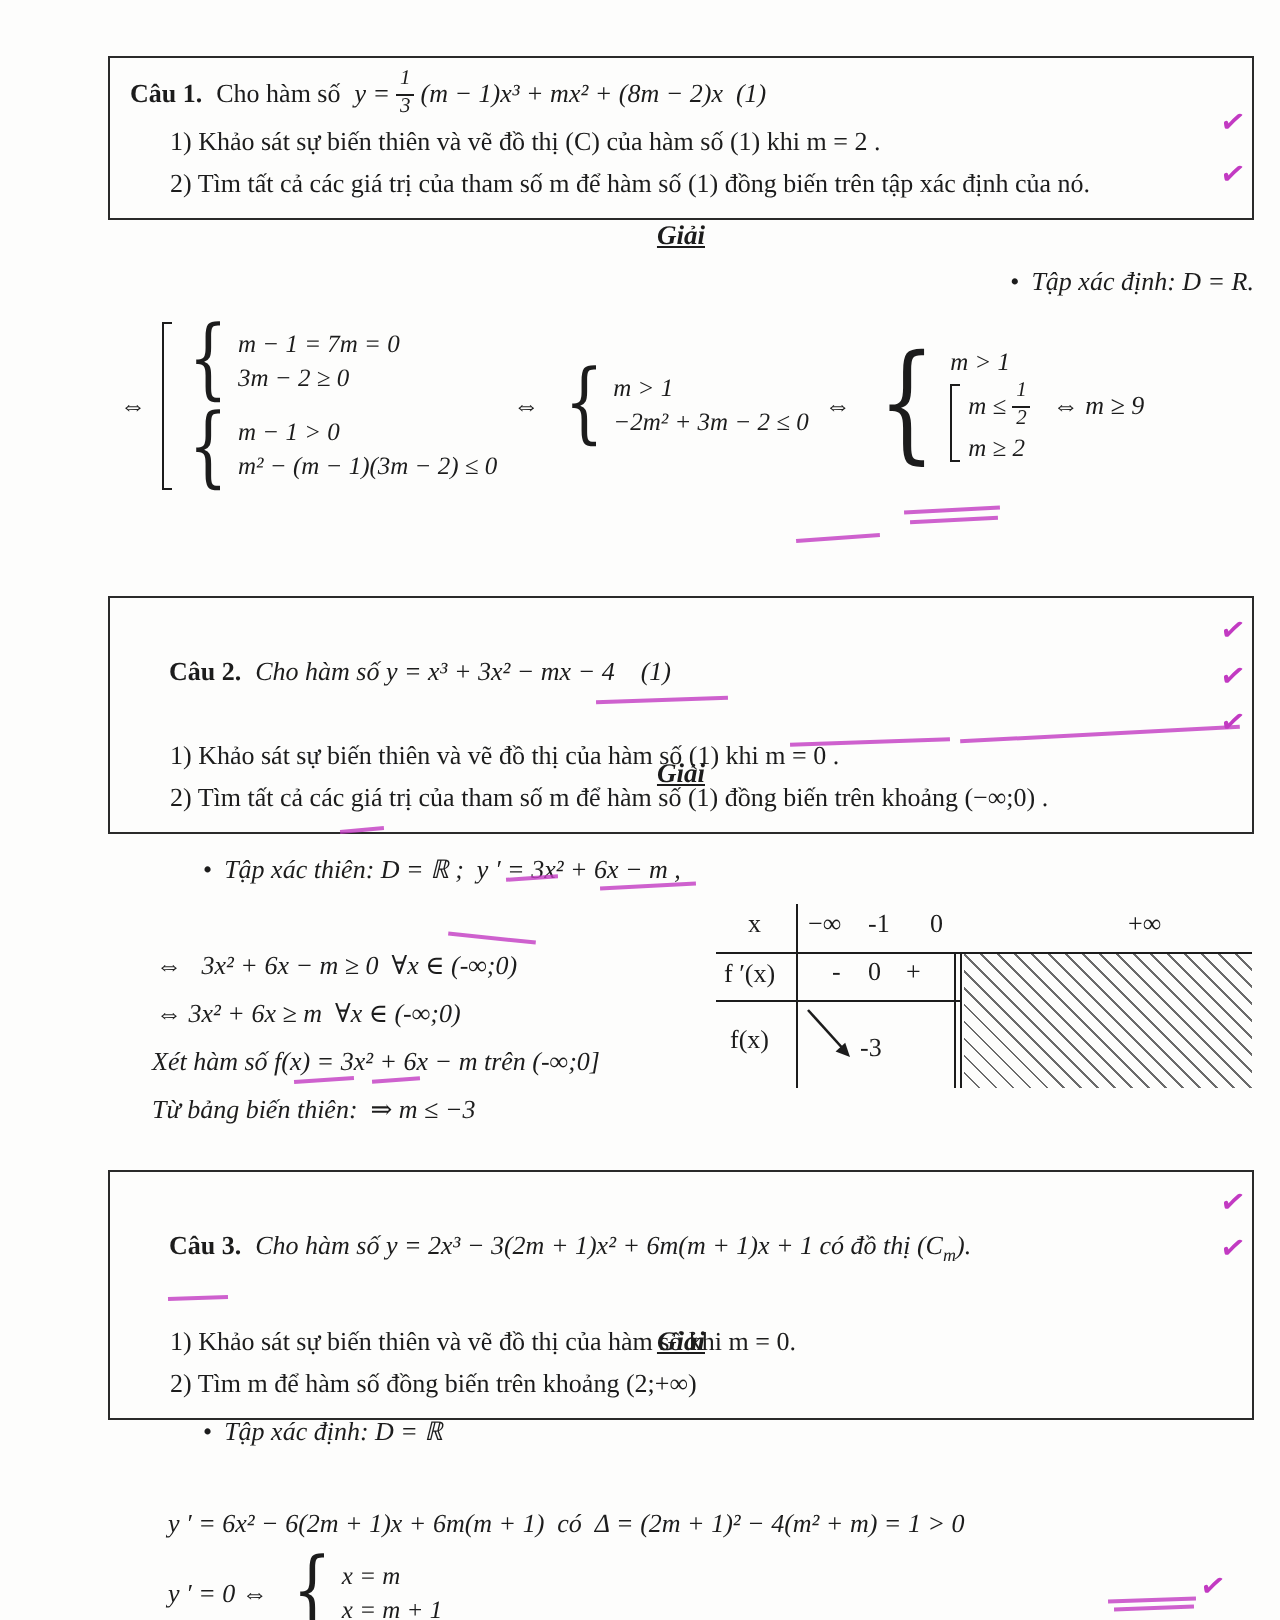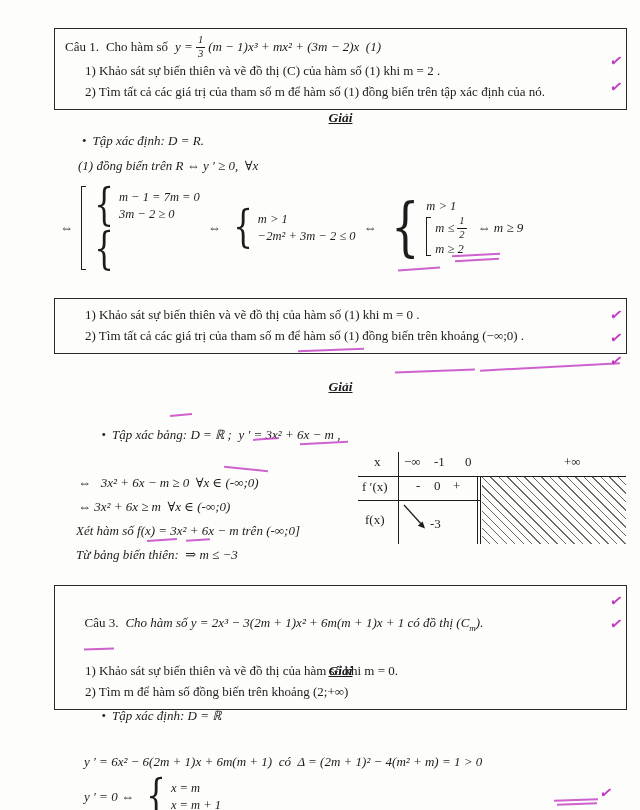--- a/index.html
+++ b/index.html
@@ -14,41 +14,41 @@
   
   .problem-box {
     position:absolute; left:54px; width:573px;
     border:1.2px solid #2a2a2a;
     padding:5px 8px 7px 10px;
     background:#fdfdfc;
   }
   .pline { line-height:21px; white-space:pre-wrap; }
   .pline.first { display:flex; align-items:center; line-height:26px; }
   .pindent { padding-left:20px; }
-  .qlabel { font-weight:normal; margin-right:7px; }
+  .qlabel { font-weight:bold; margin-right:7px; }
   .math { font-style:italic; }
   .mathgap { margin-left:7px; }
 
   
   .frac { display:inline-flex; flex-direction:column; align-items:center; vertical-align:middle;
           font-size:10.5px; line-height:1.15; margin:0 3px; font-style:italic; }
   .frac .den { border-top:1px solid #1c1c1c; padding:0 2px; }
 
   
   .giai { position:absolute; left:54px; width:573px; text-align:center;
           font-weight:bold; font-style:italic; font-size:13.5px; }
   .giai span { text-decoration:underline; }
 
   
   .sol { position:absolute; left:54px; width:573px; font-style:italic; }
   .sline { line-height:25px; white-space:pre-wrap; }
   .s2line { line-height:24px; }
   .s3line { line-height:23px; }
   .bullet { margin-right:6px; font-style:normal; }
-  .duo { display:flex; gap:41px; }
+  .duo { display:flex; gap:41px;justify-content:flex-end; }
 
   
   .sysrow { display:flex; align-items:center; gap:8px; margin-top:6px; white-space:pre-wrap; }
   .syscol { display:flex; flex-direction:column; justify-content:center; font-size:12.5px; line-height:17px; }
   .bracegrp { display:flex; align-items:center; }
   .brace { font-style:normal; display:inline-block; line-height:1; transform:scaleX(0.7);
            font-family:"DejaVu Serif",serif; position:relative; top:-1px; margin-right:1px; }
   .brace2 { font-size:44px; }
   .brace3 { font-size:64px; }
   .sqb { align-self:stretch; width:5px; border:1.4px solid #1c1c1c; border-right:none; margin:2px 4px 2px 0; }
@@ -80,50 +80,53 @@
 
   <section class="problem-box" style="top:28px">
     <div class="pline first">
       <span class="qlabel">Câu 1.</span>
       <span>Cho hàm số</span>
       <span class="math mathgap">y =</span>
       <span class="frac">
         <span class="num">1</span>
         <span class="den">3</span>
       </span>
-      <span class="math">(m − 1)x³ + mx² + (3m − 2)x  (1)</span>
+      <span class="math">(m − 1)x³ + mx² + (8m − 2)x  (1)</span>
     </div>
     <div class="pline pindent">1) Khảo sát sự biến thiên và vẽ đồ thị (C) của hàm số (1) khi m = 2 .</div>
     <div class="pline pindent">2) Tìm tất cả các giá trị của tham số m để hàm số (1) đồng biến trên tập xác định của nó.</div>
   </section>
 
   <div class="giai" style="top:110px">
     <span>Giải</span>
   </div>
 
   <section class="sol" style="top:128px">
     <div class="sline duo" style="padding-left:28px">
       <span><span class="bullet">•</span><span>Tập xác định: D = R.</span></span>
     </div>
-    <div class="sline" style="padding-left:24px">(1) đồng biến trên R ⇔ y ′ ≥ 0,  ∀x</div>
 
     <div class="sysrow" style="padding-left:6px">
       <span>⇔</span>
       <span class="bracegrp">
         <span class="sqb"></span>
         <span class="syscol">
           <span class="bracegrp">
             <span class="brace brace2">{</span>
             <span class="syscol">
               <span>m − 1 = 7m = 0</span>
               <span>3m − 2 ≥ 0</span>
             </span>
           </span>
           <span class="bracegrp">
             <span class="brace brace2">{</span>
+            <span class="syscol">
+              <span>m − 1 &gt; 0</span>
+              <span>m² − (m − 1)(3m − 2) ≤ 0</span>
+            </span>
           </span>
         </span>
       </span>
       <span>⇔</span>
       <span class="bracegrp">
         <span class="brace brace2">{</span>
         <span class="syscol">
           <span>m &gt; 1</span>
           <span>−2m² + 3m − 2 ≤ 0</span>
         </span>
@@ -146,31 +149,34 @@
               <span>m ≥ 2</span>
             </span>
           </span>
         </span>
       </span>
       <span>⇔ m ≥ 9</span>
     </div>
   </section>
 
   <section class="problem-box" style="top:298px">
+    <div class="pline">
+      <span class="qlabel">Câu 2.</span><span class="math">Cho hàm số y = x³ + 3x² − mx − 4    (1)</span>
+    </div>
     <div class="pline pindent">1) Khảo sát sự biến thiên và vẽ đồ thị của hàm số (1) khi m = 0 .</div>
     <div class="pline pindent">2) Tìm tất cả các giá trị của tham số m để hàm số (1) đồng biến trên khoảng (−∞;0) .</div>
   </section>
 
   <div class="giai" style="top:379px">
     <span>Giải</span>
   </div>
 
   <section class="sol" style="top:399px">
     <div class="sline s2line" style="padding-left:28px">
-      <span class="bullet">•</span><span>Tập xác bảng: D = ℝ ;  y ′ = 3x² + 6x − m ,</span>
+      <span class="bullet">•</span><span>Tập xác thiên: D = ℝ ;  y ′ = 3x² + 6x − m ,</span>
     </div>
     <div class="sline s2line" style="padding-left:24px">⇔   3x² + 6x − m ≥ 0  ∀x ∈ (-∞;0)</div>
     <div class="sline s2line" style="padding-left:24px">⇔ 3x² + 6x ≥ m  ∀x ∈ (-∞;0)</div>
     <div class="sline s2line" style="padding-left:22px">Xét hàm số f(x) = 3x² + 6x − m trên (-∞;0]</div>
     <div class="sline s2line" style="padding-left:22px">Từ bảng biến thiên:  ⇒ m ≤ −3</div>
   </section>
 
   <div class="vtable">
     <div class="vline"></div>
     <div class="hline1"></div>

